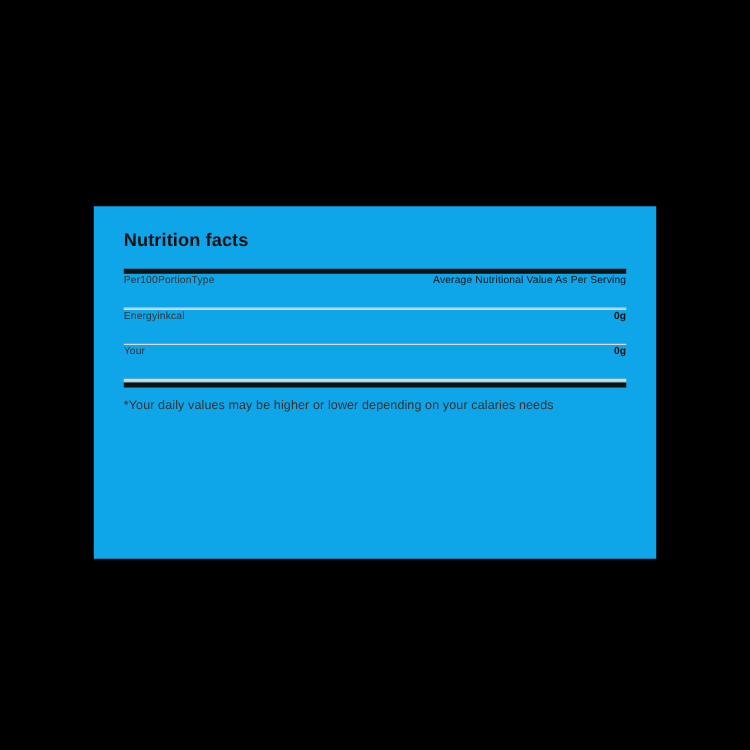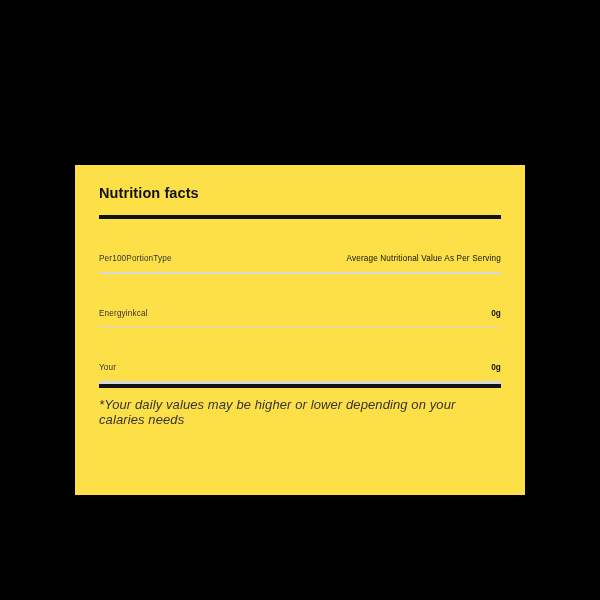--- a/index.html
+++ b/index.html
@@ -16,22 +16,22 @@
   .stage {
     position: relative;
     width: 600px;
     height: 600px;
   }
   .card {
     position: absolute;
     left: 75px;
     top: 165px;
     width: 450px;
-    height: 330px;
-    background: #fde047;
+    height: 282px;
+    background: #0ea5e9;
     box-sizing: border-box;
     padding: 18px 24px 0 24px;
   }
   .card-title {
     font-size: 14.5px;
     font-weight: bold;
     color: #111111;
     letter-spacing: 0.1px;
     margin: 2px 0 0 0;
     padding: 0;
@@ -40,24 +40,23 @@
     height: 4px;
     background: #111111;
     margin-top: 14px;
   }
   .rule-thin {
     height: 1px;
     background: #d9d9d9;
   }
   .row {
     display: flex;
-    align-items: center;
+    align-items: flex-start;
     justify-content: space-between;
     height: 27px;
-    margin-top: 26px;
   }
   .row .label {
     font-size: 8.2px;
     color: #333333;
     letter-spacing: 0.15px;
   }
   .row .value {
     font-size: 8.2px;
     color: #111111;
     font-weight: bold;
@@ -66,25 +65,24 @@
   .row.header .label,
   .row.header .value {
     font-weight: normal;
     color: #111111;
   }
   .row.header .label {
     font-weight: normal;
     color: #333333;
   }
   .footnote {
-    font-size: 13px;
+    font-size: 10px;
     color: #333333;
     letter-spacing: 0.1px;
     margin-top: 9px;
-    font-style: italic;
   }
 </style>
 </head>
 <body>
 
 <div class="stage">
   <div class="card">
 
     <div class="card-title">Nutrition facts</div>
 

